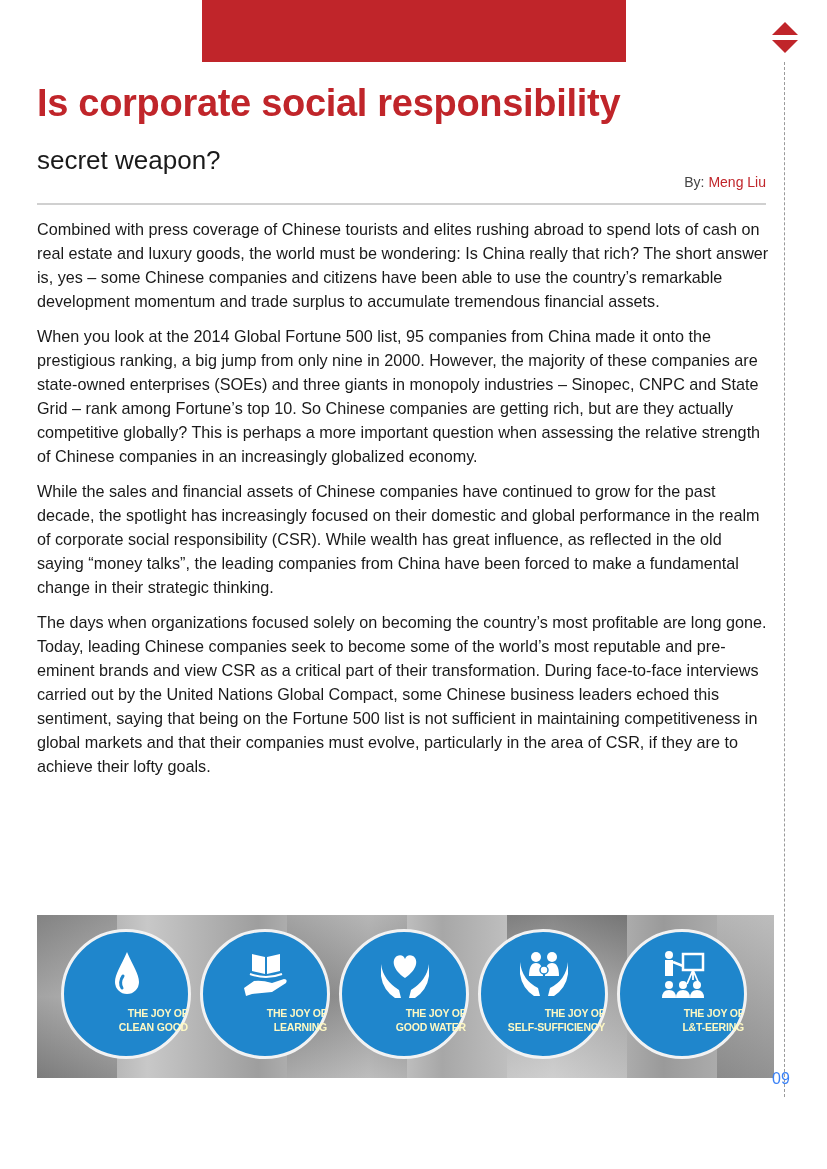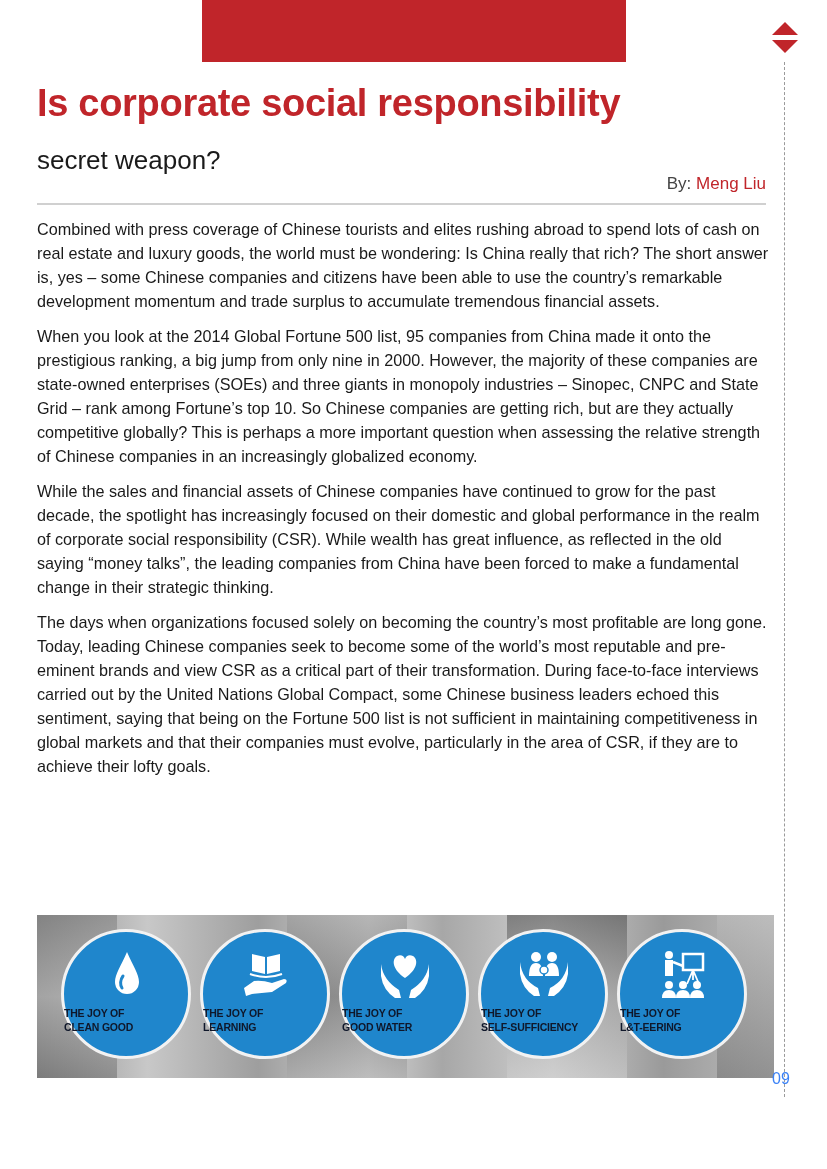--- a/index.html
+++ b/index.html
@@ -28,21 +28,21 @@
   .title {
     position: absolute; left: 37px; top: 82px;
     font-size: 38px; font-weight: bold; color: #c0252a; letter-spacing: -0.3px;
     white-space: nowrap;
   }
   .subtitle {
     position: absolute; left: 37px; top: 126px;
     font-size: 26px; color: #1a1a1a; white-space: nowrap; margin-top: 19px;
   }
   .byline {
-    position: absolute; right: 61px; top: 174px; font-size: 17px; color: #444;
+    position: absolute; right: 61px; top: 174px; font-size: 14px; color: #444;
   }
   .byline .author { color: #c0252a; }
   .rule {
     position: absolute; left: 37px; top: 203px; width: 729px; height: 2px; background: #d0d0d0;
   }
 
   .article {
     position: absolute; left: 37px; top: 217px; width: 732px;
     font-size: 16.2px; line-height: 24px; color: #1a1a1a;
   }
@@ -52,21 +52,21 @@
     position: absolute; left: 37px; top: 915px; width: 737px; height: 163px;
     background: linear-gradient(90deg, #8d8d8d 0%, #c8c8c8 15%, #9e9e9e 30%, #d6d6d6 45%, #a7a7a7 55%, #cfcfcf 70%, #9a9a9a 85%, #bdbdbd 100%);
     overflow: hidden;
   }
   .banner .photo {
     position: absolute; top: 0; height: 163px; opacity: 0.55;
   }
   .badge {
     position: absolute; top: 14px; width: 130px; height: 130px; border-radius: 50%;
     background: #1f86cc; border: 3px solid #f2f2f2; box-sizing: border-box;
-    color: #0f172a; text-align: left;
+    color: #fef9c3; text-align: right;
   }
   .badge svg { position: absolute; left: 35px; top: 18px; width: 56px; height: 50px; }
   .badge .label {
     position: absolute; left: 0; right: 0; top: 74px;
     font-size: 10.5px; font-weight: bold; line-height: 14px; letter-spacing: -0.2px;
   }
 
   .page-number {
     position: absolute; left: 772px; top: 1070px; font-size: 16px; color: #3b82f6;
   }

